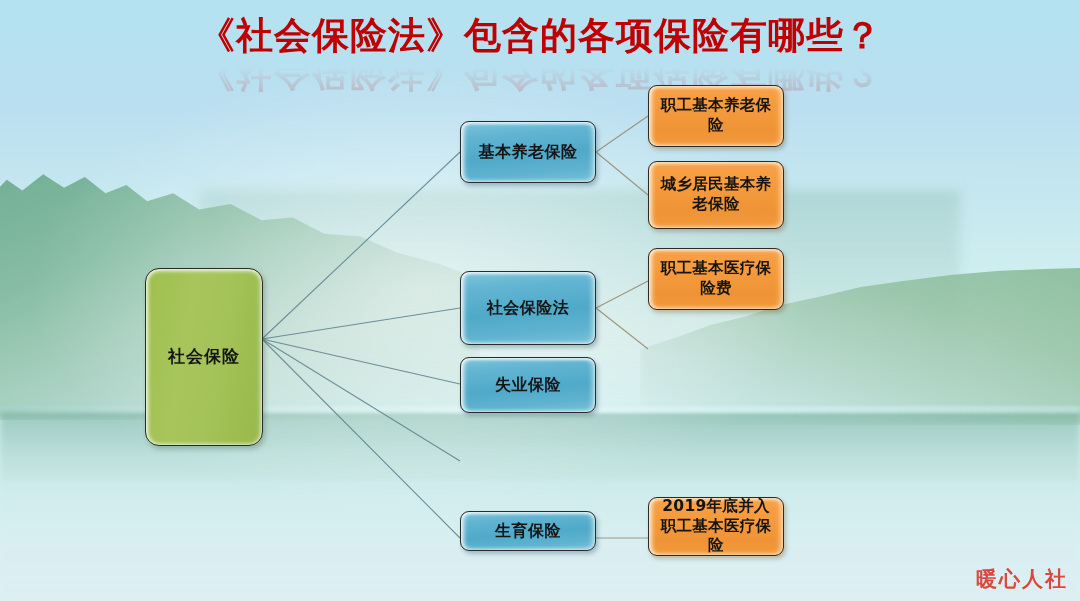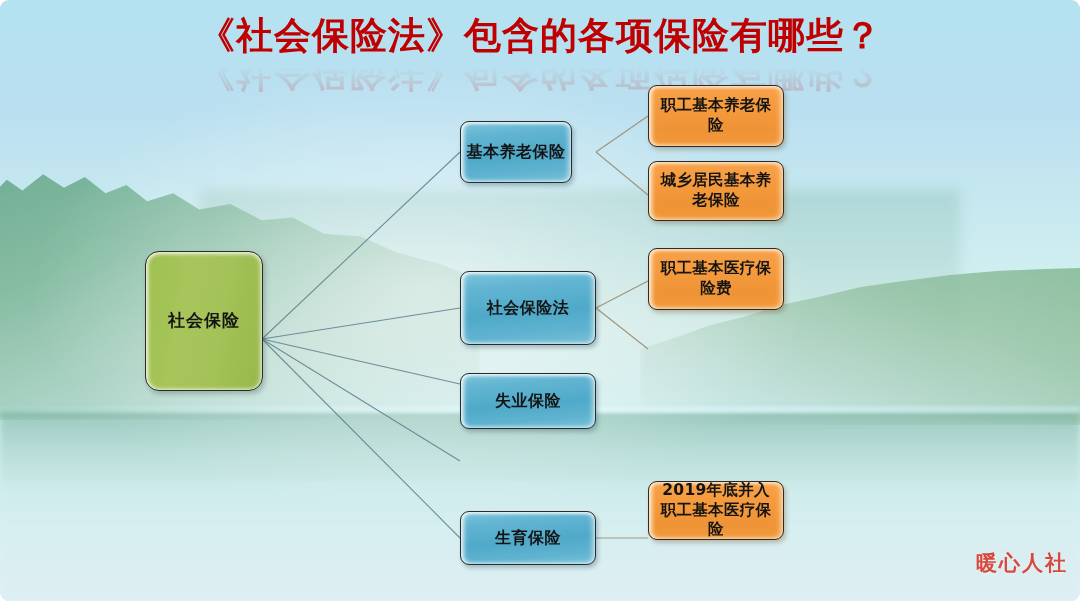--- a/index.html
+++ b/index.html
@@ -3,21 +3,20 @@
 <meta charset="utf-8">
 <style>
   html,body{margin:0;padding:0;}
   body{
     width:1080px;height:601px;overflow:hidden;
     font-family:"Liberation Sans","DejaVu Sans",sans-serif;
   }
   #stage{
     position:relative;width:1080px;height:601px;overflow:hidden;
     background:#e5e5e5;
-    border-radius:9px;
   }
   
   .bg-layer{position:absolute;left:0;top:0;width:1080px;height:601px;}
   .bg-sky{
     background:linear-gradient(180deg,#b4e2f0 0%, #badff0 18%, #c6e8ef 34%, #cfeef0 45%, #d8f0ee 55%, #cfeeee 70%, #ddf2f2 100%);
   }
   .bg-hill-left{
     position:absolute;left:-40px;top:150px;width:520px;height:270px;
     background:linear-gradient(160deg, rgba(104,168,140,.95) 0%, rgba(122,180,150,.85) 35%, rgba(160,200,182,.55) 70%, rgba(200,226,218,.1) 100%);
     clip-path:polygon(0 18%,3% 14%,6% 17%,9% 11%,12% 15%,16% 9%,20% 14%,24% 10%,28% 16%,32% 13%,36% 19%,41% 16%,46% 22%,52% 20%,58% 26%,64% 25%,70% 31%,77% 32%,84% 38%,92% 42%,100% 48%,100% 100%,0 100%);
@@ -106,21 +105,21 @@
     box-shadow: inset 3px 0 4px rgba(255,245,225,.85),
                 inset -3px 0 5px rgba(255,240,215,.6),
                 inset 0 2px 3px rgba(255,245,225,.45),
                 2px 3px 4px rgba(110,70,20,.3);
     font-size:15.5px;letter-spacing:.3px;
     padding:16px 8px;
   }
 
   
   .watermark{
-    position:absolute;right:12px;bottom:24px;
+    position:absolute;right:12px;bottom:8px;
     font-family:"DejaVu Sans","Liberation Sans",sans-serif;
     font-size:21px;font-weight:700;color:#d93b2e;
     letter-spacing:2px;opacity:.92;
     text-shadow:0 1px 1px rgba(255,255,255,.45);
   }
 </style>
 </head>
 <body>
 
 <div id="stage">
@@ -149,45 +148,45 @@
     </g>
     <g stroke="#9a8c72" stroke-width="1.2" fill="none" opacity="0.9">
       <path d="M596,152 L648,116"></path>
       <path d="M596,152 L648,195"></path>
       <path d="M596,308 L648,281"></path>
       <path d="M596,308 L648,349"></path>
       <path d="M596,538 L648,538"></path>
     </g>
   </svg>
 
-  <div class="node node-root" style="left:145px;top:251px;width:118px;height:140px;text-align:center;">
+  <div class="node node-root" style="left:145px;top:268px;width:118px;height:178px;text-align:center;">
     <span>社会保险</span>
   </div>
 
-  <div class="node node-mid" style="left:460px;top:121px;width:112px;height:62px;">
+  <div class="node node-mid" style="left:460px;top:121px;width:136px;height:62px;">
     <span>基本养老保险</span>
   </div>
   <div class="node node-mid" style="left:460px;top:271px;width:136px;height:74px;">
     <span>社会保险法</span>
   </div>
-  <div class="node node-mid" style="left:460px;top:357px;width:136px;height:56px;margin-top:16px;">
+  <div class="node node-mid" style="left:460px;top:357px;width:136px;height:56px;">
     <span>失业保险</span>
   </div>
-  <div class="node node-mid" style="left:460px;top:511px;width:136px;height:54px;">
+  <div class="node node-mid" style="left:460px;top:511px;width:136px;height:40px;">
     <span>生育保险</span>
   </div>
 
   <div class="node node-leaf" style="left:648px;top:85px;width:136px;height:62px;">
     <span>职工基本养老保险</span>
   </div>
-  <div class="node node-leaf" style="left:648px;top:161px;width:136px;height:60px;">
+  <div class="node node-leaf" style="left:648px;top:161px;width:136px;height:68px;">
     <span>城乡居民基本养老保险</span>
   </div>
   <div class="node node-leaf" style="left:648px;top:248px;width:136px;height:62px;">
     <span>职工基本医疗保险费</span>
   </div>
-  <div class="node node-leaf" style="left:648px;top:481px;width:136px;height:59px;">
+  <div class="node node-leaf" style="left:648px;top:497px;width:136px;height:59px;">
     <span>2019年底并入职工基本医疗保险</span>
   </div>
 
   <div class="watermark">暖心人社</div>
 
 </div>
 
 </body></html>

